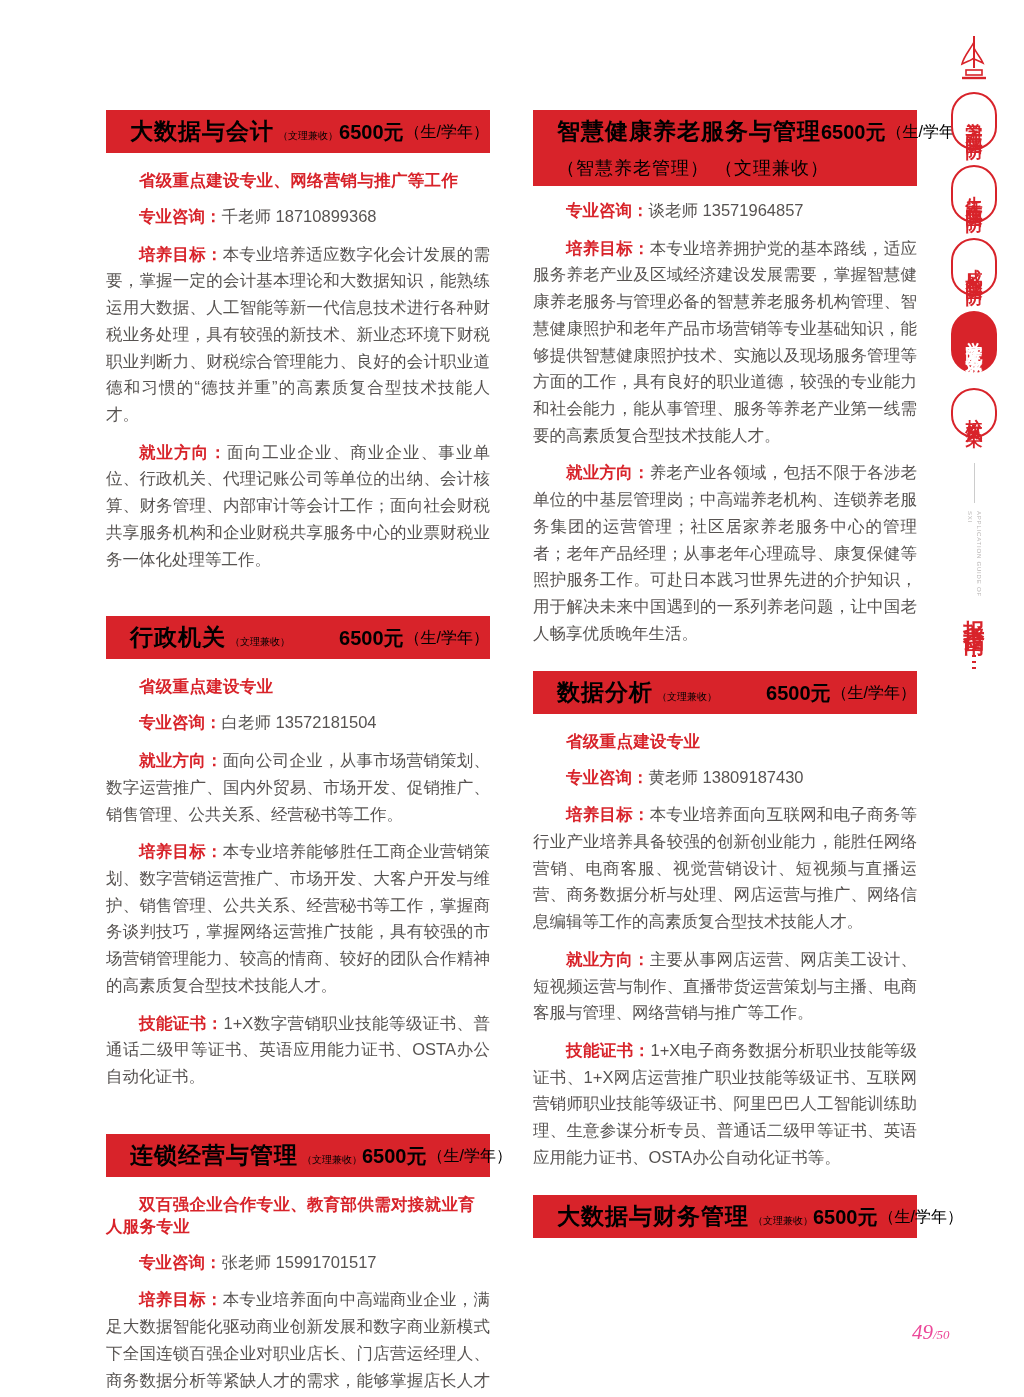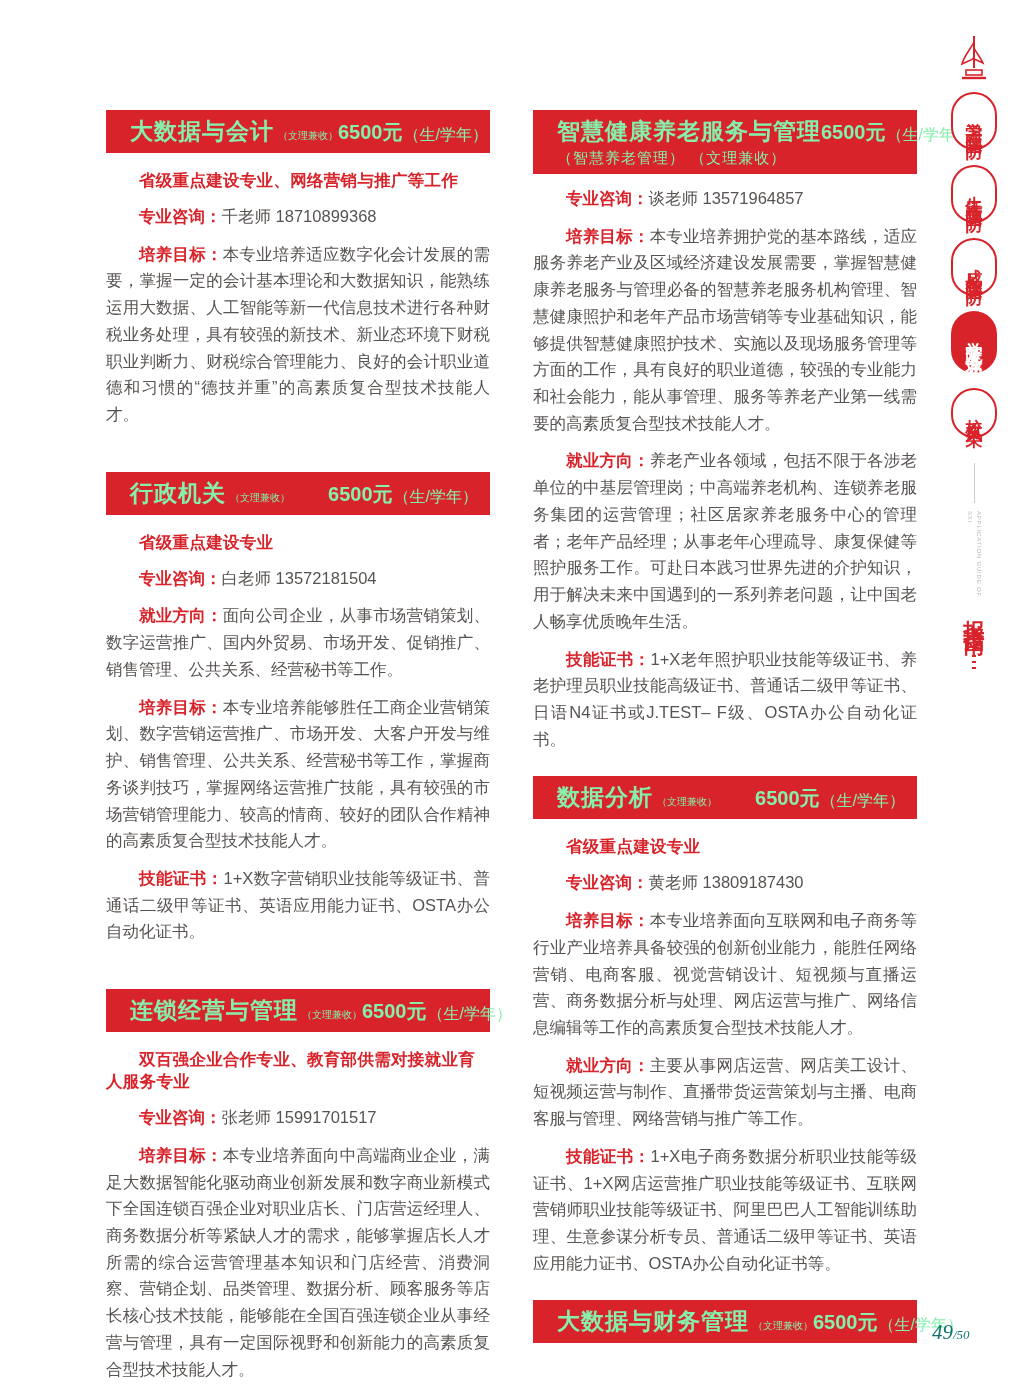--- a/index.html
+++ b/index.html
@@ -15,30 +15,30 @@
     color:var(--body);
     overflow:hidden;
   }
   .col{position:absolute;top:110px;width:384px;}
   #col-left{left:106px;}
   #col-right{left:533px;}
   .major{margin-bottom:44px;}
   #col-right .major{margin-bottom:24px;}
   .bar{
     background:var(--red);
-    color:#86efac;
-    padding:6px 12px 6px 24px;
+    color:#000000;
+    padding:6px 1px 6px 24px;
   }
   .bar-main{display:flex;align-items:baseline;}
   .bar-title{font-size:23px;font-weight:bold;letter-spacing:1px;white-space:nowrap;}
   .bar-note{font-size:10px;margin-left:4px;white-space:nowrap;}
-  .bar-price-wrap{margin-left:auto;display:flex;align-items:flex-end;white-space:nowrap;}
+  .bar-price-wrap{margin-left:auto;display:flex;align-items:center;white-space:nowrap;}
   .bar-price{font-size:20px;font-weight:bold;}
   .bar-price-note{font-size:16px;margin-left:1px;}
-  .bar-sub{font-size:15px;margin-top:2px;letter-spacing:1px;}
+  .bar-sub{font-size:18px;margin-top:9px;letter-spacing:1px;}
   .honors{
     color:var(--red);font-weight:bold;
     font-size:16.5px;text-indent:2em;margin-top:17px;letter-spacing:.3px;
   }
   .para{
     font-size:16.5px;line-height:1.62;text-indent:2em;
     text-align:justify;margin-top:11px;color:var(--body);
   }
   .lbl{color:var(--red);font-weight:bold;}
   
@@ -68,21 +68,21 @@
   .side-title{
     writing-mode:vertical-rl;
     color:var(--red);font-weight:bold;font-size:21px;letter-spacing:5px;margin-top:6px;
   }
   .side-dots{display:flex;flex-direction:column;align-items:center;margin-top:24px;}
   .side-dots span{width:4px;height:2px;background:var(--red);margin:2px 0;}
   
   #pagenum{
     position:absolute;left:912px;top:1320px;
     font-family:"Liberation Serif","DejaVu Serif",serif;
-    font-style:italic;color:#0f766e;margin-left:20px;
+    font-style:italic;color:#ec4899;
   }
   #pagenum .big{font-size:21px;}
   #pagenum .small{font-size:13px;}
 </style>
 </head>
 <body>
 
 <div id="col-left" class="col">
     <section class="major">
       <header class="bar">
@@ -91,20 +91,21 @@
           <span class="bar-note">（文理兼收）</span>
           <span class="bar-price-wrap">
             <span class="bar-price">6500元</span>
             <span class="bar-price-note">（生/学年）</span>
           </span>
         </div>
       </header>
       <p class="honors">省级重点建设专业、网络营销与推广等工作</p>
       <p class="para"><span class="lbl">专业咨询：</span><span>千老师 18710899368</span></p>
       <p class="para"><span class="lbl">培养目标：</span><span>本专业培养适应数字化会计发展的需要，掌握一定的会计基本理论和大数据知识，能熟练运用大数据、人工智能等新一代信息技术进行各种财税业务处理，具有较强的新技术、新业态环境下财税职业判断力、财税综合管理能力、良好的会计职业道德和习惯的“德技并重”的高素质复合型技术技能人才。</span></p>
+      <p class="para"><span class="lbl">就业方向：</span><span>面向工业企业、商业企业、事业单位、行政机关、代理记账公司等单位的出纳、会计核算、财务管理、内部审计等会计工作；面向社会财税共享服务机构和企业财税共享服务中心的业票财税业务一体化处理等工作。</span></p>
     </section>
     <section class="major">
       <header class="bar">
         <div class="bar-main">
           <span class="bar-title">行政机关</span>
           <span class="bar-note">（文理兼收）</span>
           <span class="bar-price-wrap">
             <span class="bar-price">6500元</span>
             <span class="bar-price-note">（生/学年）</span>
           </span>
@@ -140,21 +141,20 @@
           <span class="bar-price-wrap">
             <span class="bar-price">6500元</span>
             <span class="bar-price-note">（生/学年）</span>
           </span>
         </div>
         <div class="bar-sub">（智慧养老管理） （文理兼收）</div>
       </header>
       <p class="para"><span class="lbl">专业咨询：</span><span>谈老师 13571964857</span></p>
       <p class="para"><span class="lbl">培养目标：</span><span>本专业培养拥护党的基本路线，适应服务养老产业及区域经济建设发展需要，掌握智慧健康养老服务与管理必备的智慧养老服务机构管理、智慧健康照护和老年产品市场营销等专业基础知识，能够提供智慧健康照护技术、实施以及现场服务管理等方面的工作，具有良好的职业道德，较强的专业能力和社会能力，能从事管理、服务等养老产业第一线需要的高素质复合型技术技能人才。</span></p>
       <p class="para"><span class="lbl">就业方向：</span><span>养老产业各领域，包括不限于各涉老单位的中基层管理岗；中高端养老机构、连锁养老服务集团的运营管理；社区居家养老服务中心的管理者；老年产品经理；从事老年心理疏导、康复保健等照护服务工作。可赴日本践习世界先进的介护知识，用于解决未来中国遇到的一系列养老问题，让中国老人畅享优质晚年生活。</span></p>
-      <p class="para"><span class="lbl">技能证书：</span><span>1+X老年照护职业技能等级证书、养老护理员职业技能高级证书、普通话二级甲等证书、日语N4证书或J.TEST– F级、OSTA办公自动化证书。</span></p>
     </section>
     <section class="major">
       <header class="bar">
         <div class="bar-main">
           <span class="bar-title">数据分析</span>
           <span class="bar-note">（文理兼收）</span>
           <span class="bar-price-wrap">
             <span class="bar-price">6500元</span>
             <span class="bar-price-note">（生/学年）</span>
           </span>

